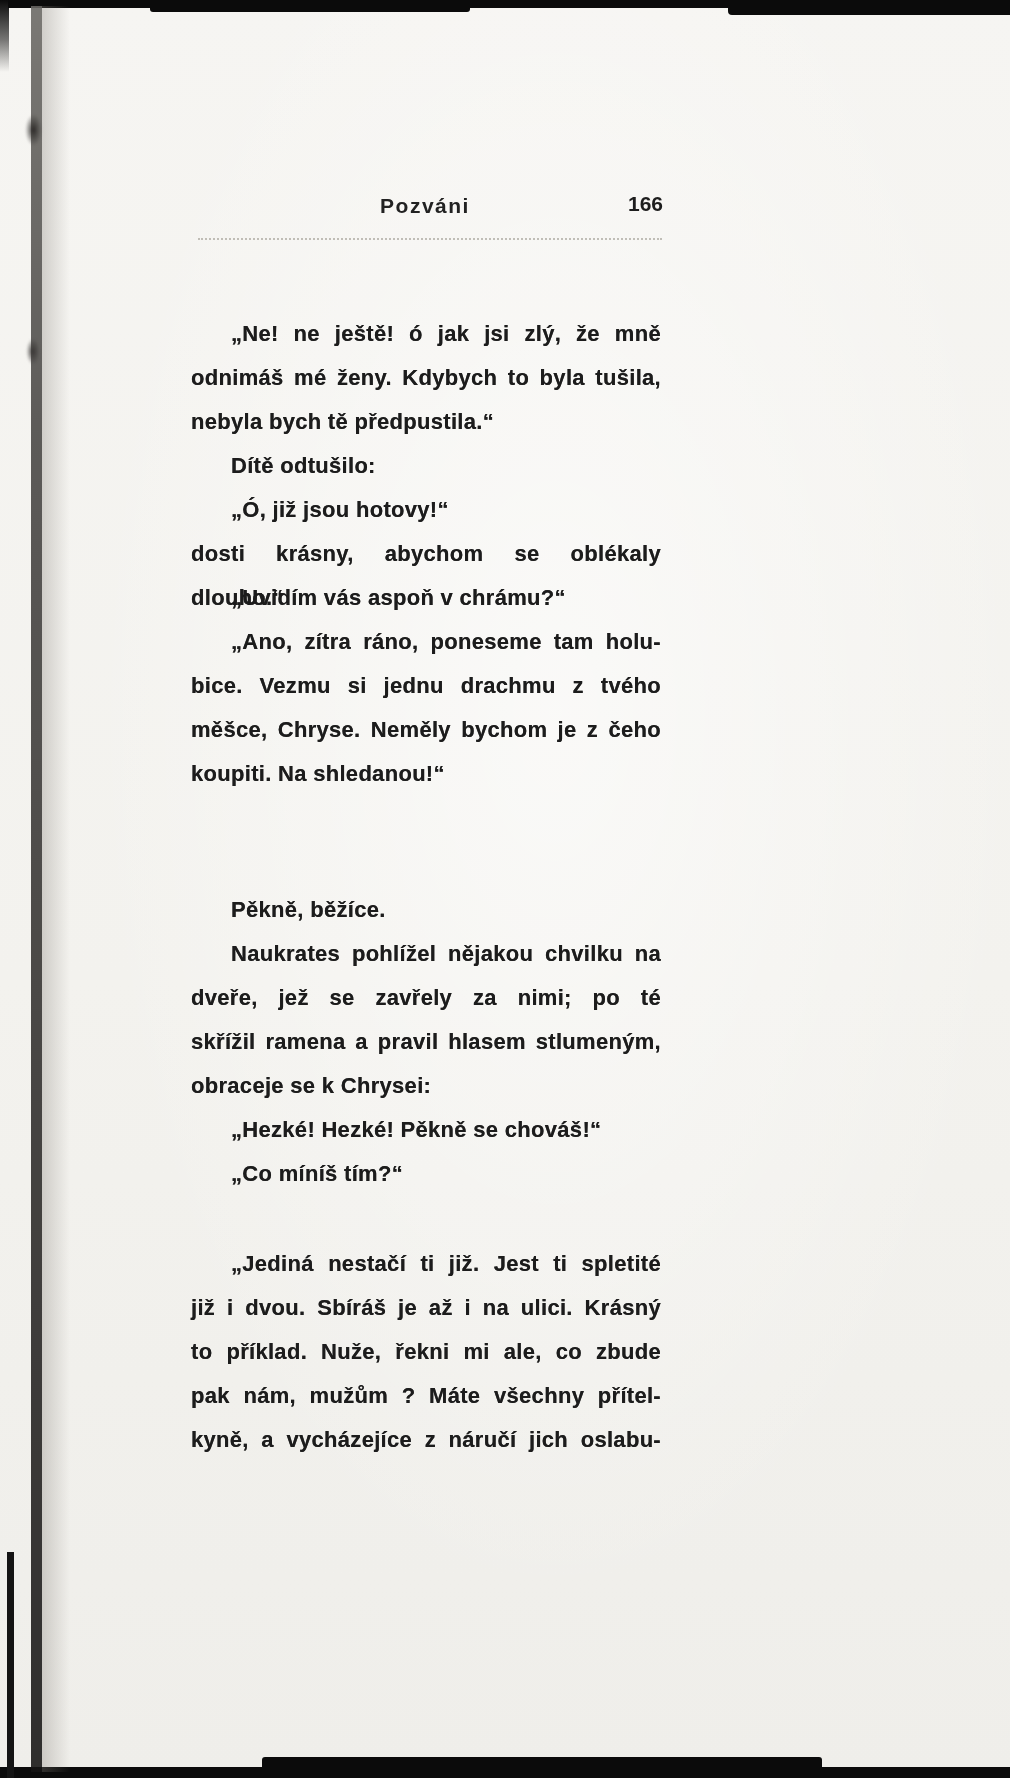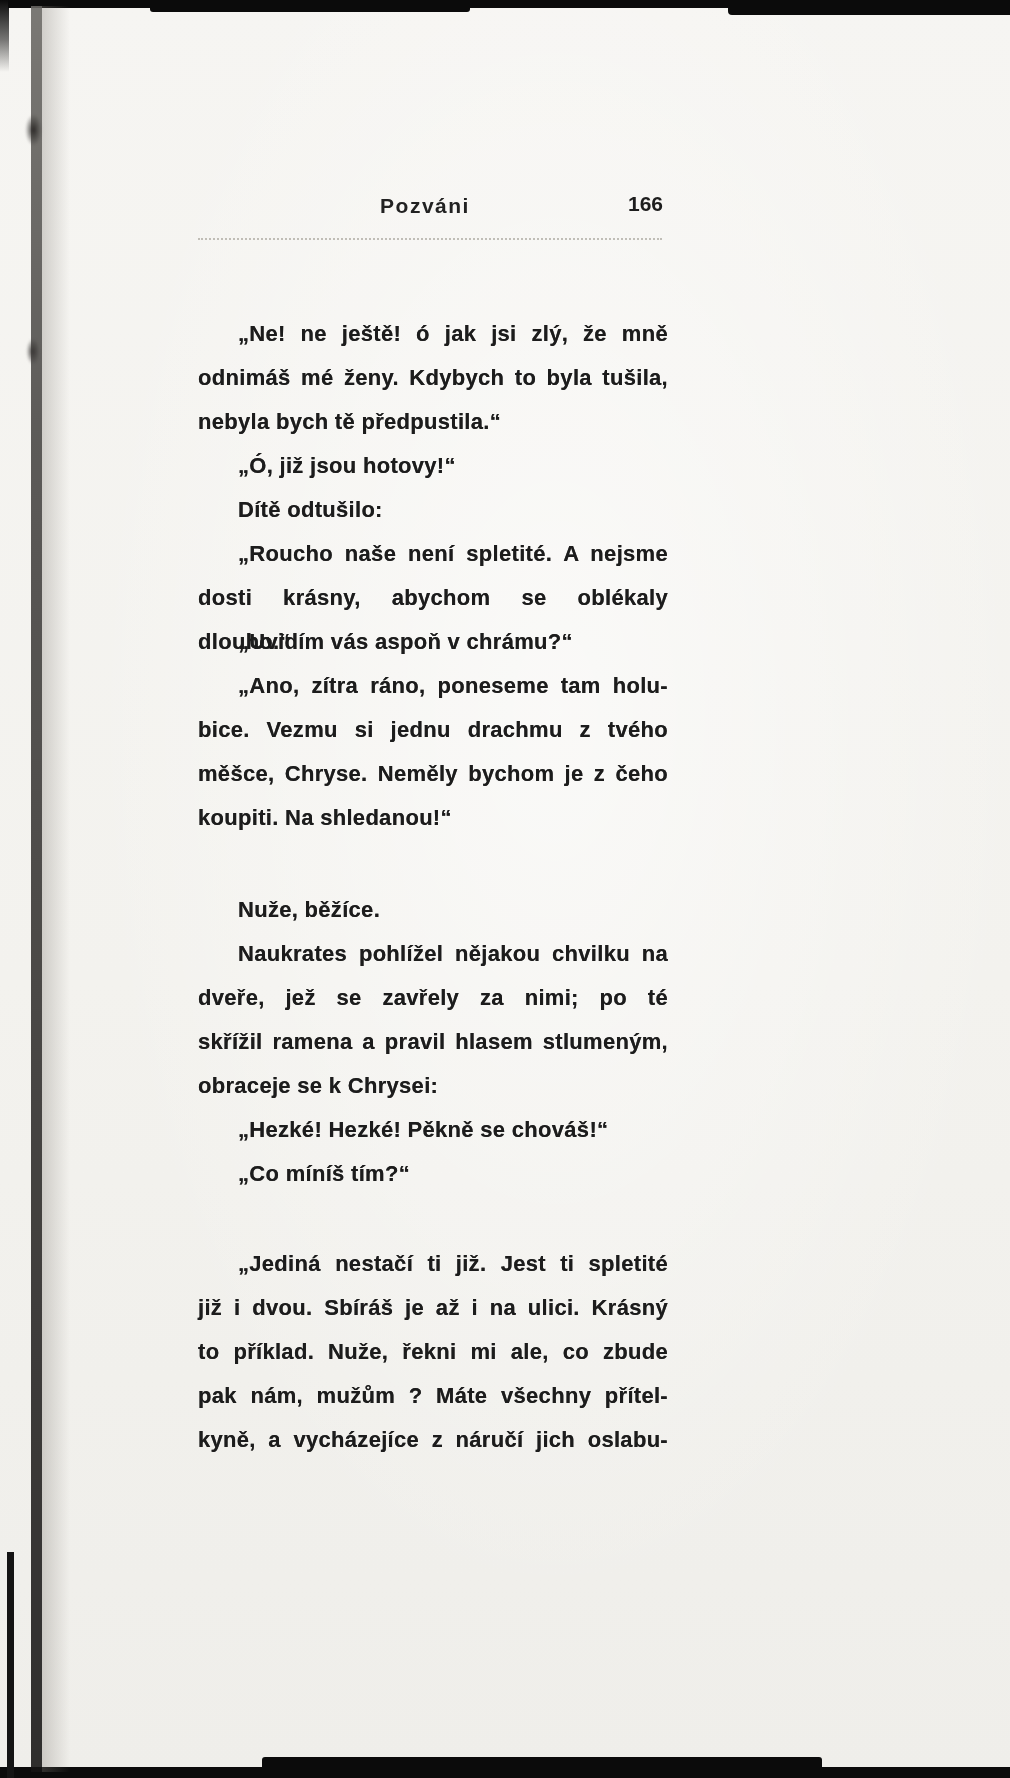--- a/index.html
+++ b/index.html
@@ -31,21 +31,21 @@
   .left-photo-edge{position:absolute;left:7px;top:1552px;width:7px;height:226px;background:#141414;filter:blur(.4px);}
   
   .running-head{position:absolute;left:190px;top:194px;width:470px;text-align:center;
     font-size:21px;font-weight:bold;letter-spacing:1.5px;color:#222;}
   .page-number{position:absolute;left:190px;top:192px;width:473px;text-align:right;
     font-size:21px;font-weight:bold;color:#1d1d1d;}
   .header-rule{position:absolute;left:198px;top:238px;width:464px;height:0;
     border-top:2px dotted #b3b0a8;opacity:.8;}
   
   .text-column{position:absolute;left:190px;top:0;width:470px;height:1778px;}
-  .block{position:absolute;left:8px;width:470px;}
+  .block{position:absolute;left:1px;width:470px;}
   .line{
     width:470px;height:44px;line-height:44px;
     font-size:22px;font-weight:bold;letter-spacing:.3px;color:#1c1c1c;
     text-align:left;text-align-last:left;
     text-shadow:0 0 .4px rgba(20,20,20,.7);
   }
   .line.just{text-align:justify;text-align-last:justify;}
   .line.ind{text-indent:40px;}
 </style>
 </head>
@@ -67,32 +67,31 @@
 
   <div class="running-head">Pozváni</div>
   <div class="page-number">166</div>
   <div class="header-rule"></div>
 
   <div class="text-column">
       <div class="block" style="top: 312px;">
         <div class="line just ind">„Ne! ne ještě! ó jak jsi zlý, že mně</div>
         <div class="line just">odnimáš mé ženy. Kdybych to byla tušila,</div>
         <div class="line">nebyla bych tě předpustila.“</div>
+        <div class="line ind">Dítě odtušilo:</div>
         <div class="line ind">„Ó, již jsou hotovy!“</div>
-        <div class="line ind">Dítě odtušilo:</div>
-        <div class="line just ind">„Roucho naše není spletité. A nejsme</div>
         <div class="line just">dosti krásny, abychom se oblékaly dlouho.“</div>
         <div class="line ind">„Uvidím vás aspoň v chrámu?“</div>
         <div class="line just ind">„Ano, zítra ráno, poneseme tam holu-</div>
         <div class="line just">bice. Vezmu si jednu drachmu z tvého</div>
         <div class="line just">měšce, Chryse. Neměly bychom je z čeho</div>
         <div class="line">koupiti. Na shledanou!“</div>
       </div>
       <div class="block" style="top: 888px;">
-        <div class="line ind">Nuže, běžíce.</div>
+        <div class="line ind">Pěkně, běžíce.</div>
         <div class="line just ind">Naukrates pohlížel nějakou chvilku na</div>
         <div class="line just">dveře, jež se zavřely za nimi; po té</div>
         <div class="line just">skřížil ramena a pravil hlasem stlumeným,</div>
         <div class="line">obraceje se k Chrysei:</div>
         <div class="line ind">„Hezké! Hezké! Pěkně se chováš!“</div>
         <div class="line ind">„Co míníš tím?“</div>
       </div>
       <div class="block" style="top: 1242px;">
         <div class="line just ind">„Jediná nestačí ti již. Jest ti spletité</div>
         <div class="line just">již i dvou. Sbíráš je až i na ulici. Krásný</div>

